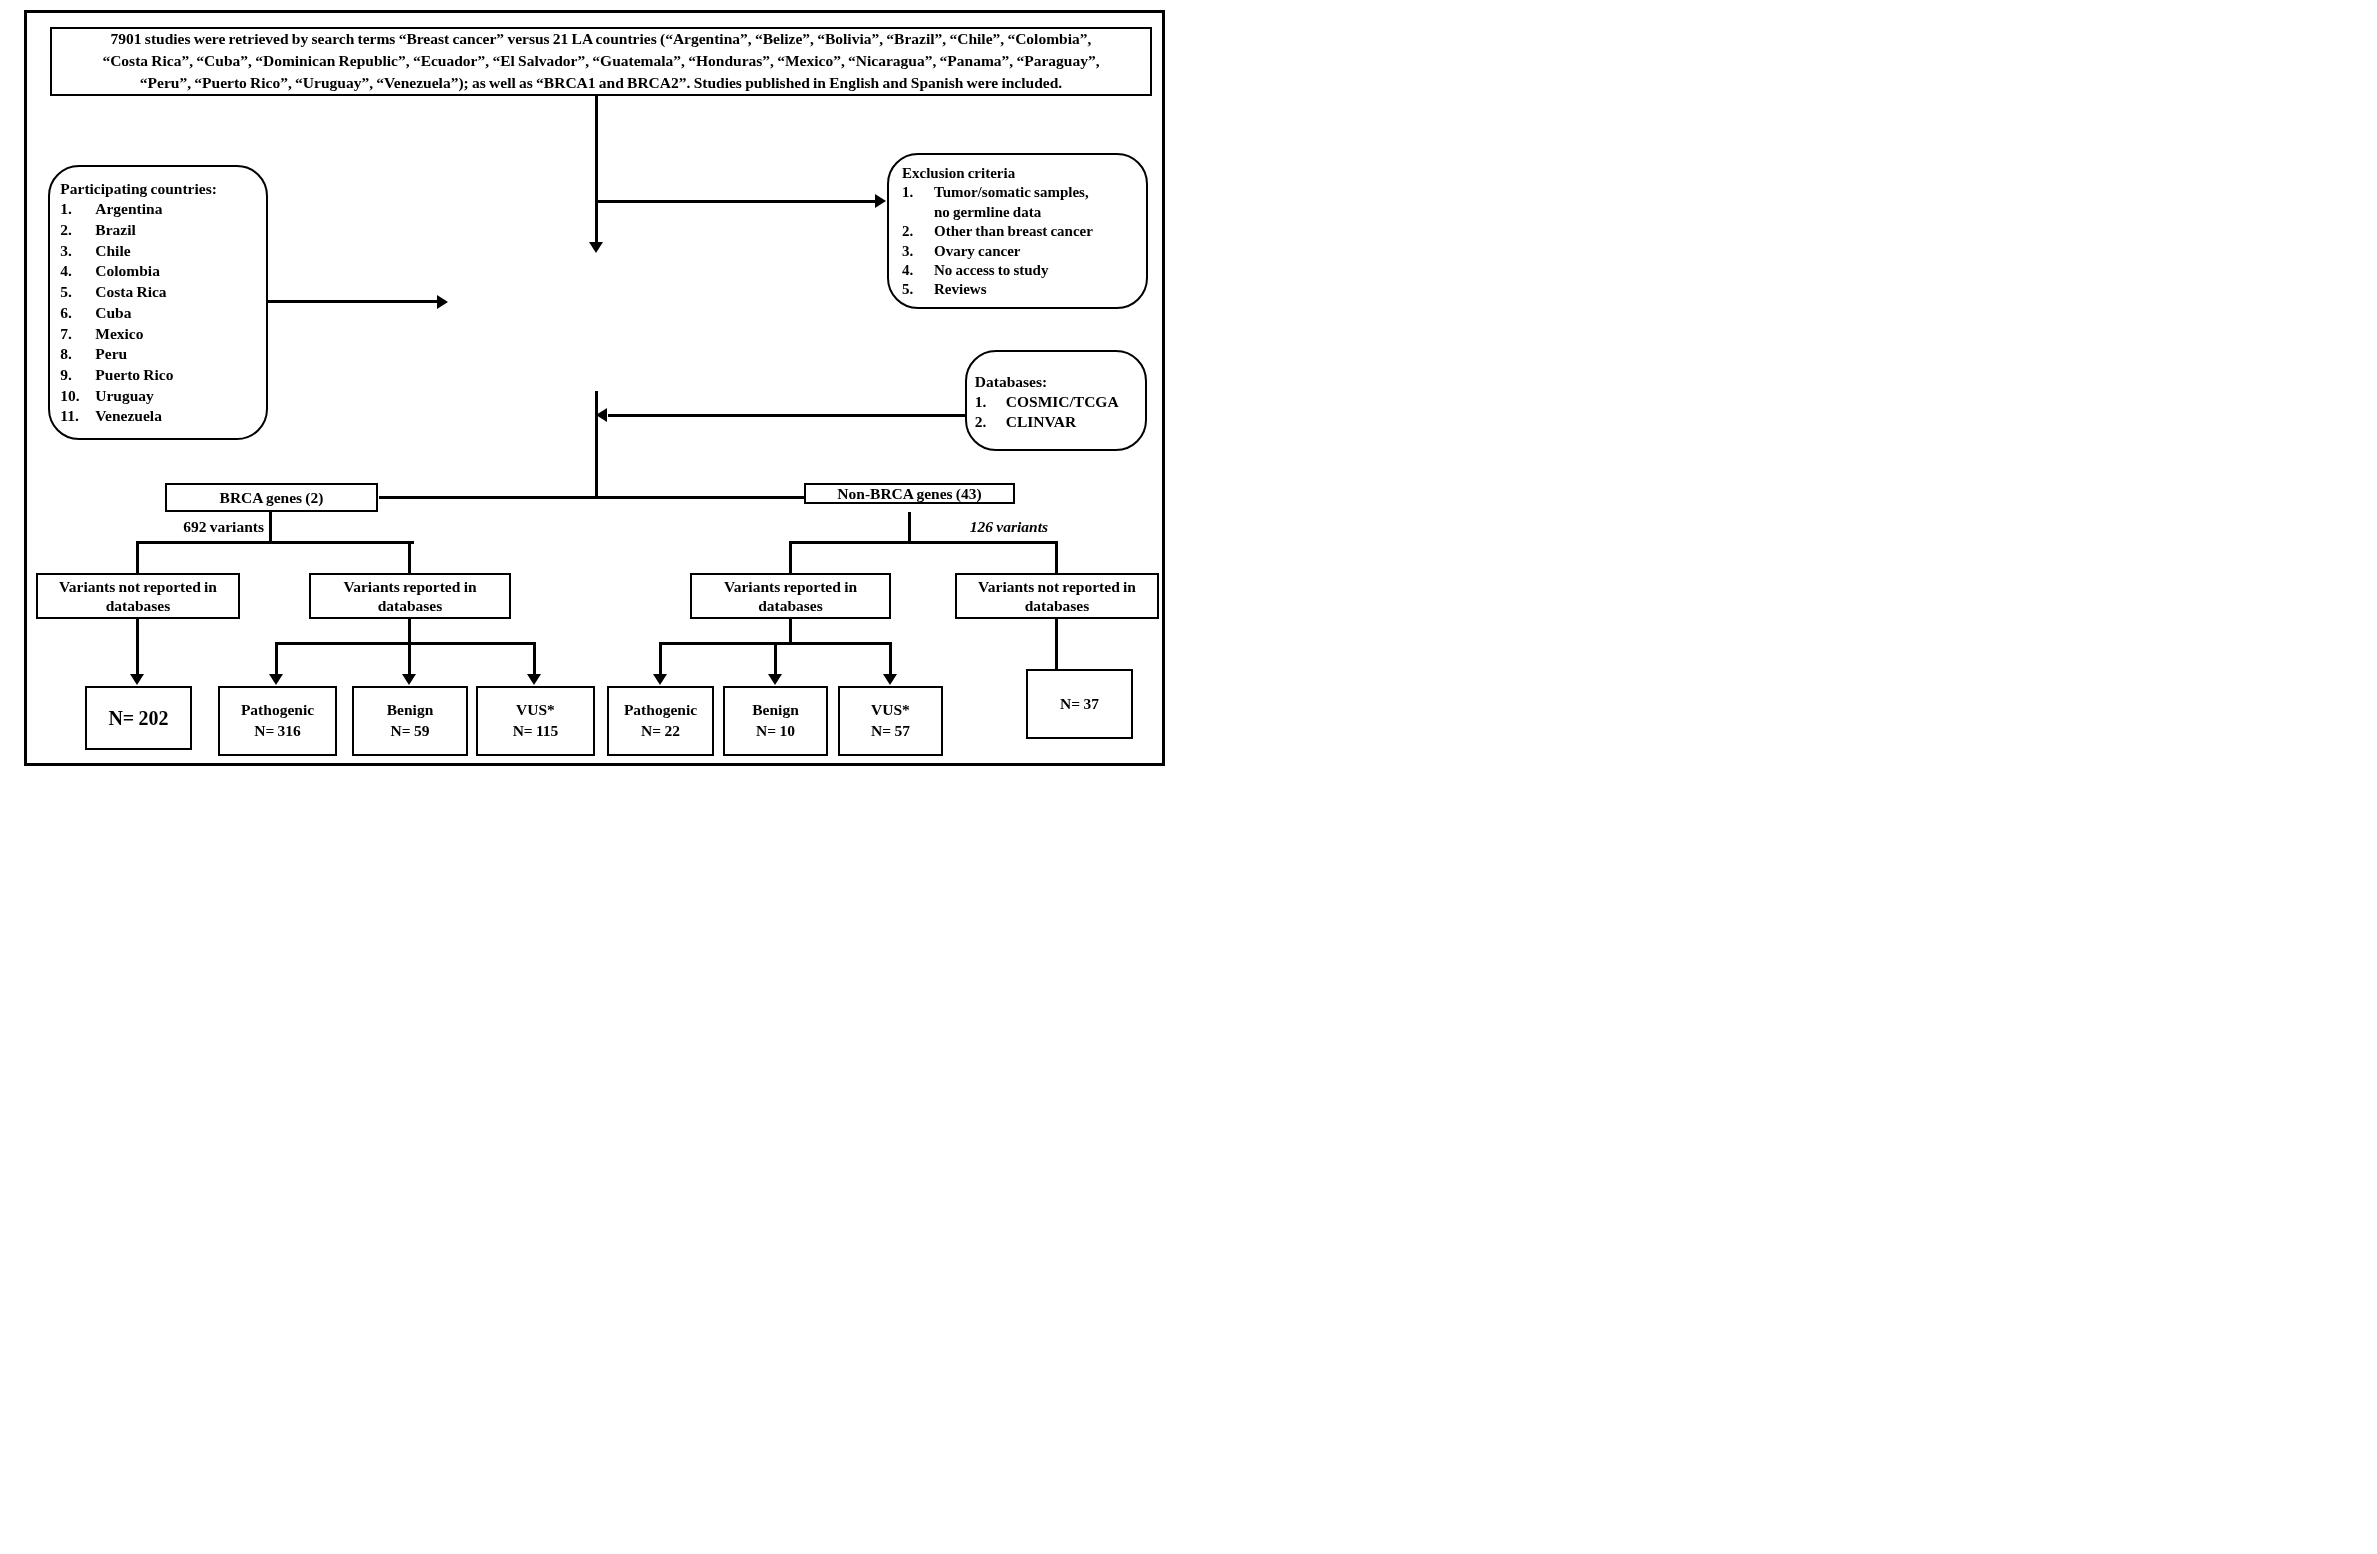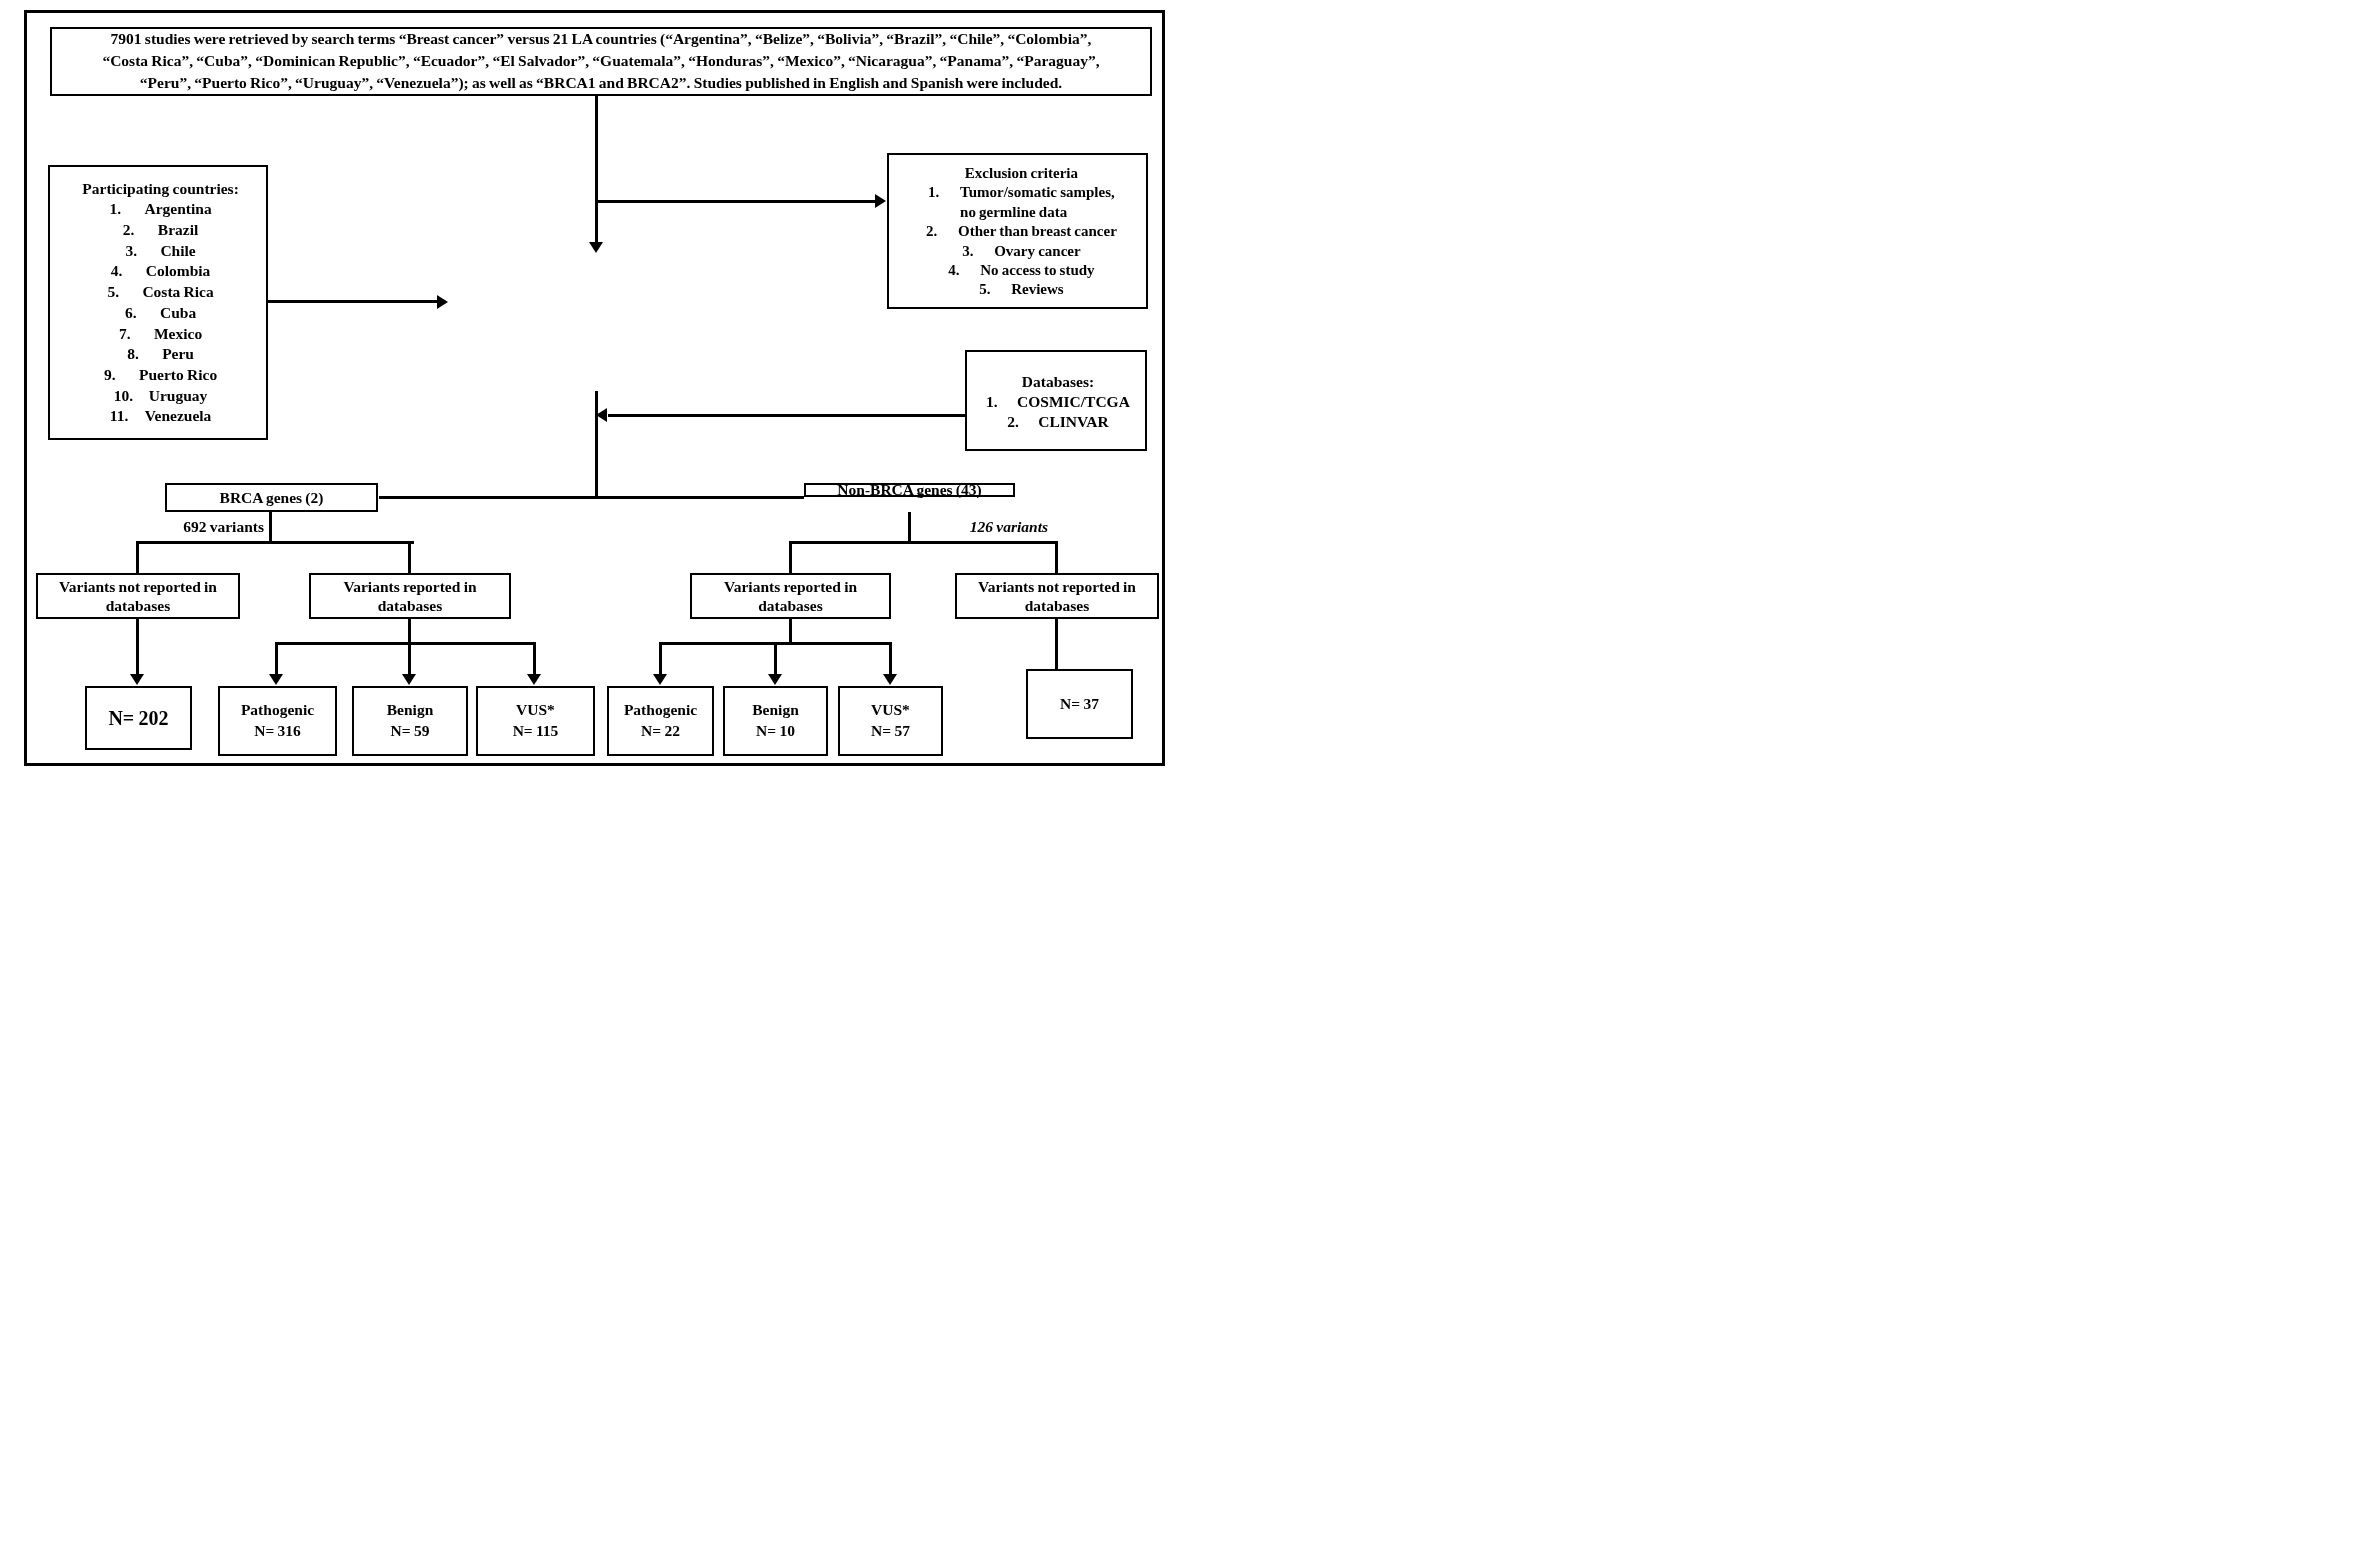--- a/index.html
+++ b/index.html
@@ -24,23 +24,24 @@
     background:#fff;
     border:2.6px solid #000;
     box-sizing:border-box;
     display:flex;
     flex-direction:column;
     align-items:center;
     justify-content:center;
     text-align:center;
   }
   .listbox{
-    align-items:center;
+    align-items:flex-start;
     justify-content:flex-start;
     text-align:left;
+    border-radius:31px;
   }
   .lrow{display:flex;align-items:flex-start;}
   .ln{flex:none;}
   .lt{white-space:pre-line;}
   .prewrap{white-space:pre-line;}
   .hline,.vline{position:absolute;background:#000;}
   .arr{position:absolute;width:0;height:0;}
   .arr.down{border-left:7.1px solid transparent;border-right:7.1px solid transparent;border-top:11.6px solid #000;}
   .arr.right{border-top:7.1px solid transparent;border-bottom:7.1px solid transparent;border-left:11.6px solid #000;}
   .arr.left{border-top:7.1px solid transparent;border-bottom:7.1px solid transparent;border-right:11.6px solid #000;}
@@ -157,21 +158,21 @@
   <div class="arr left" style="left:596px;top:408px;"></div>
 
   <div class="vline" style="left:595px;top:391px;width:3.2px;height:108px;"></div>
 
   <div class="hline" style="left:379px;top:496px;width:425px;height:3.2px;"></div>
 
   <div class="box" style="left:165px;top:483px;width:213px;height:29px;font-size:15.5px;">
     <div>BRCA genes (2)</div>
   </div>
 
-  <div class="box" style="left:804px;top:483px;width:211px;height:14px;font-size:15.5px;">
+  <div class="box" style="left:804px;top:483px;width:211px;height:21px;font-size:15.5px;">
     <div>Non-BRCA genes (43)</div>
   </div>
 
   <div class="vline" style="left:269px;top:512px;width:3.2px;height:32px;"></div>
   <div class="flabel" style="left:148px;top:518px;width:116px;font-size:15.5px;text-align:right;">692 variants</div>
 
   <div class="vline" style="left:908px;top:512px;width:3.2px;height:32px;"></div>
   <div class="flabel" style="left:919px;top:518px;width:129px;font-size:15.5px;text-align:right;font-style:italic;">126 variants</div>
 
   <div class="hline" style="left:136px;top:541px;width:278px;height:3.2px;"></div>

